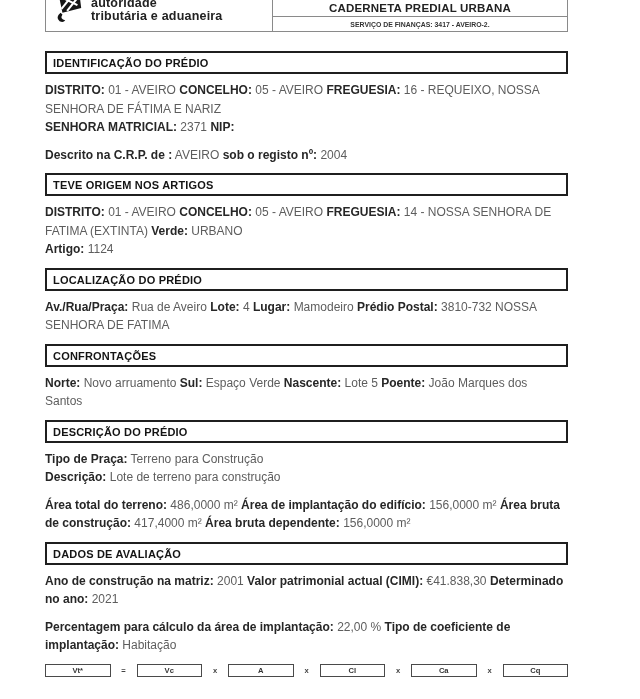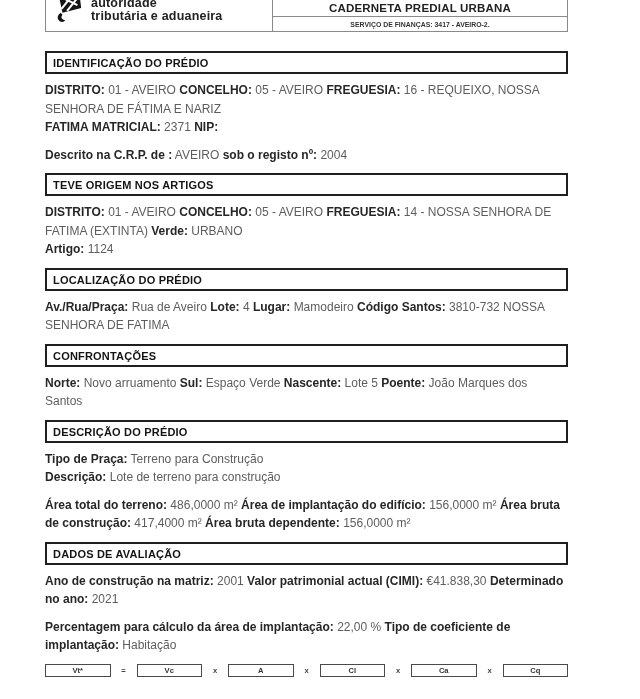--- a/index.html
+++ b/index.html
@@ -81,31 +81,31 @@
         <span>SERVIÇO DE FINANÇAS:</span>
         <span>3417 - AVEIRO-2.</span>
       </div>
     </div>
   </div>
 
   <div class="sections">
       <section class="doc-section">
         <div class="section-header">IDENTIFICAÇÃO DO PRÉDIO</div>
         <p class="section-para"><strong>DISTRITO:</strong> <span>01 - AVEIRO</span> <strong>CONCELHO:</strong> <span>05 - AVEIRO</span> <strong>FREGUESIA:</strong> <span>16 - REQUEIXO, NOSSA SENHORA DE FÁTIMA E NARIZ</span> </p>
-        <p class="section-para"><strong>FATIMA MATRICIAL:</strong> <span>2371</span> <strong>NIP:</strong> </p>
+        <p class="section-para"><strong>SENHORA MATRICIAL:</strong> <span>2371</span> <strong>NIP:</strong> </p>
         <p class="section-para gap"><strong>Descrito na C.R.P. de :</strong> <span>AVEIRO</span> <strong>sob o registo nº:</strong> <span>2004</span> </p>
       </section>
       <section class="doc-section">
         <div class="section-header">TEVE ORIGEM NOS ARTIGOS</div>
         <p class="section-para"><strong>DISTRITO:</strong> <span>01 - AVEIRO</span> <strong>CONCELHO:</strong> <span>05 - AVEIRO</span> <strong>FREGUESIA:</strong> <span>14 - NOSSA SENHORA DE FATIMA (EXTINTA)</span> <strong>Verde:</strong> <span>URBANO</span> </p>
         <p class="section-para"><strong>Artigo:</strong> <span>1124</span> </p>
       </section>
       <section class="doc-section">
         <div class="section-header">LOCALIZAÇÃO DO PRÉDIO</div>
-        <p class="section-para"><strong>Av./Rua/Praça:</strong> <span>Rua de Aveiro</span> <strong>Lote:</strong> <span>4</span> <strong>Lugar:</strong> <span>Mamodeiro</span> <strong>Código Santos:</strong> <span>3810-732 NOSSA SENHORA DE FATIMA</span> </p>
+        <p class="section-para"><strong>Av./Rua/Praça:</strong> <span>Rua de Aveiro</span> <strong>Lote:</strong> <span>4</span> <strong>Lugar:</strong> <span>Mamodeiro</span> <strong>Prédio Postal:</strong> <span>3810-732 NOSSA SENHORA DE FATIMA</span> </p>
       </section>
       <section class="doc-section">
         <div class="section-header">CONFRONTAÇÕES</div>
         <p class="section-para"><strong>Norte:</strong> <span>Novo arruamento</span> <strong>Sul:</strong> <span>Espaço Verde</span> <strong>Nascente:</strong> <span>Lote 5</span> <strong>Poente:</strong> <span>João Marques dos Santos</span> </p>
       </section>
       <section class="doc-section">
         <div class="section-header">DESCRIÇÃO DO PRÉDIO</div>
         <p class="section-para"><strong>Tipo de Praça:</strong> <span>Terreno para Construção</span> </p>
         <p class="section-para"><strong>Descrição:</strong> <span>Lote de terreno para construção</span> </p>
       </section>

